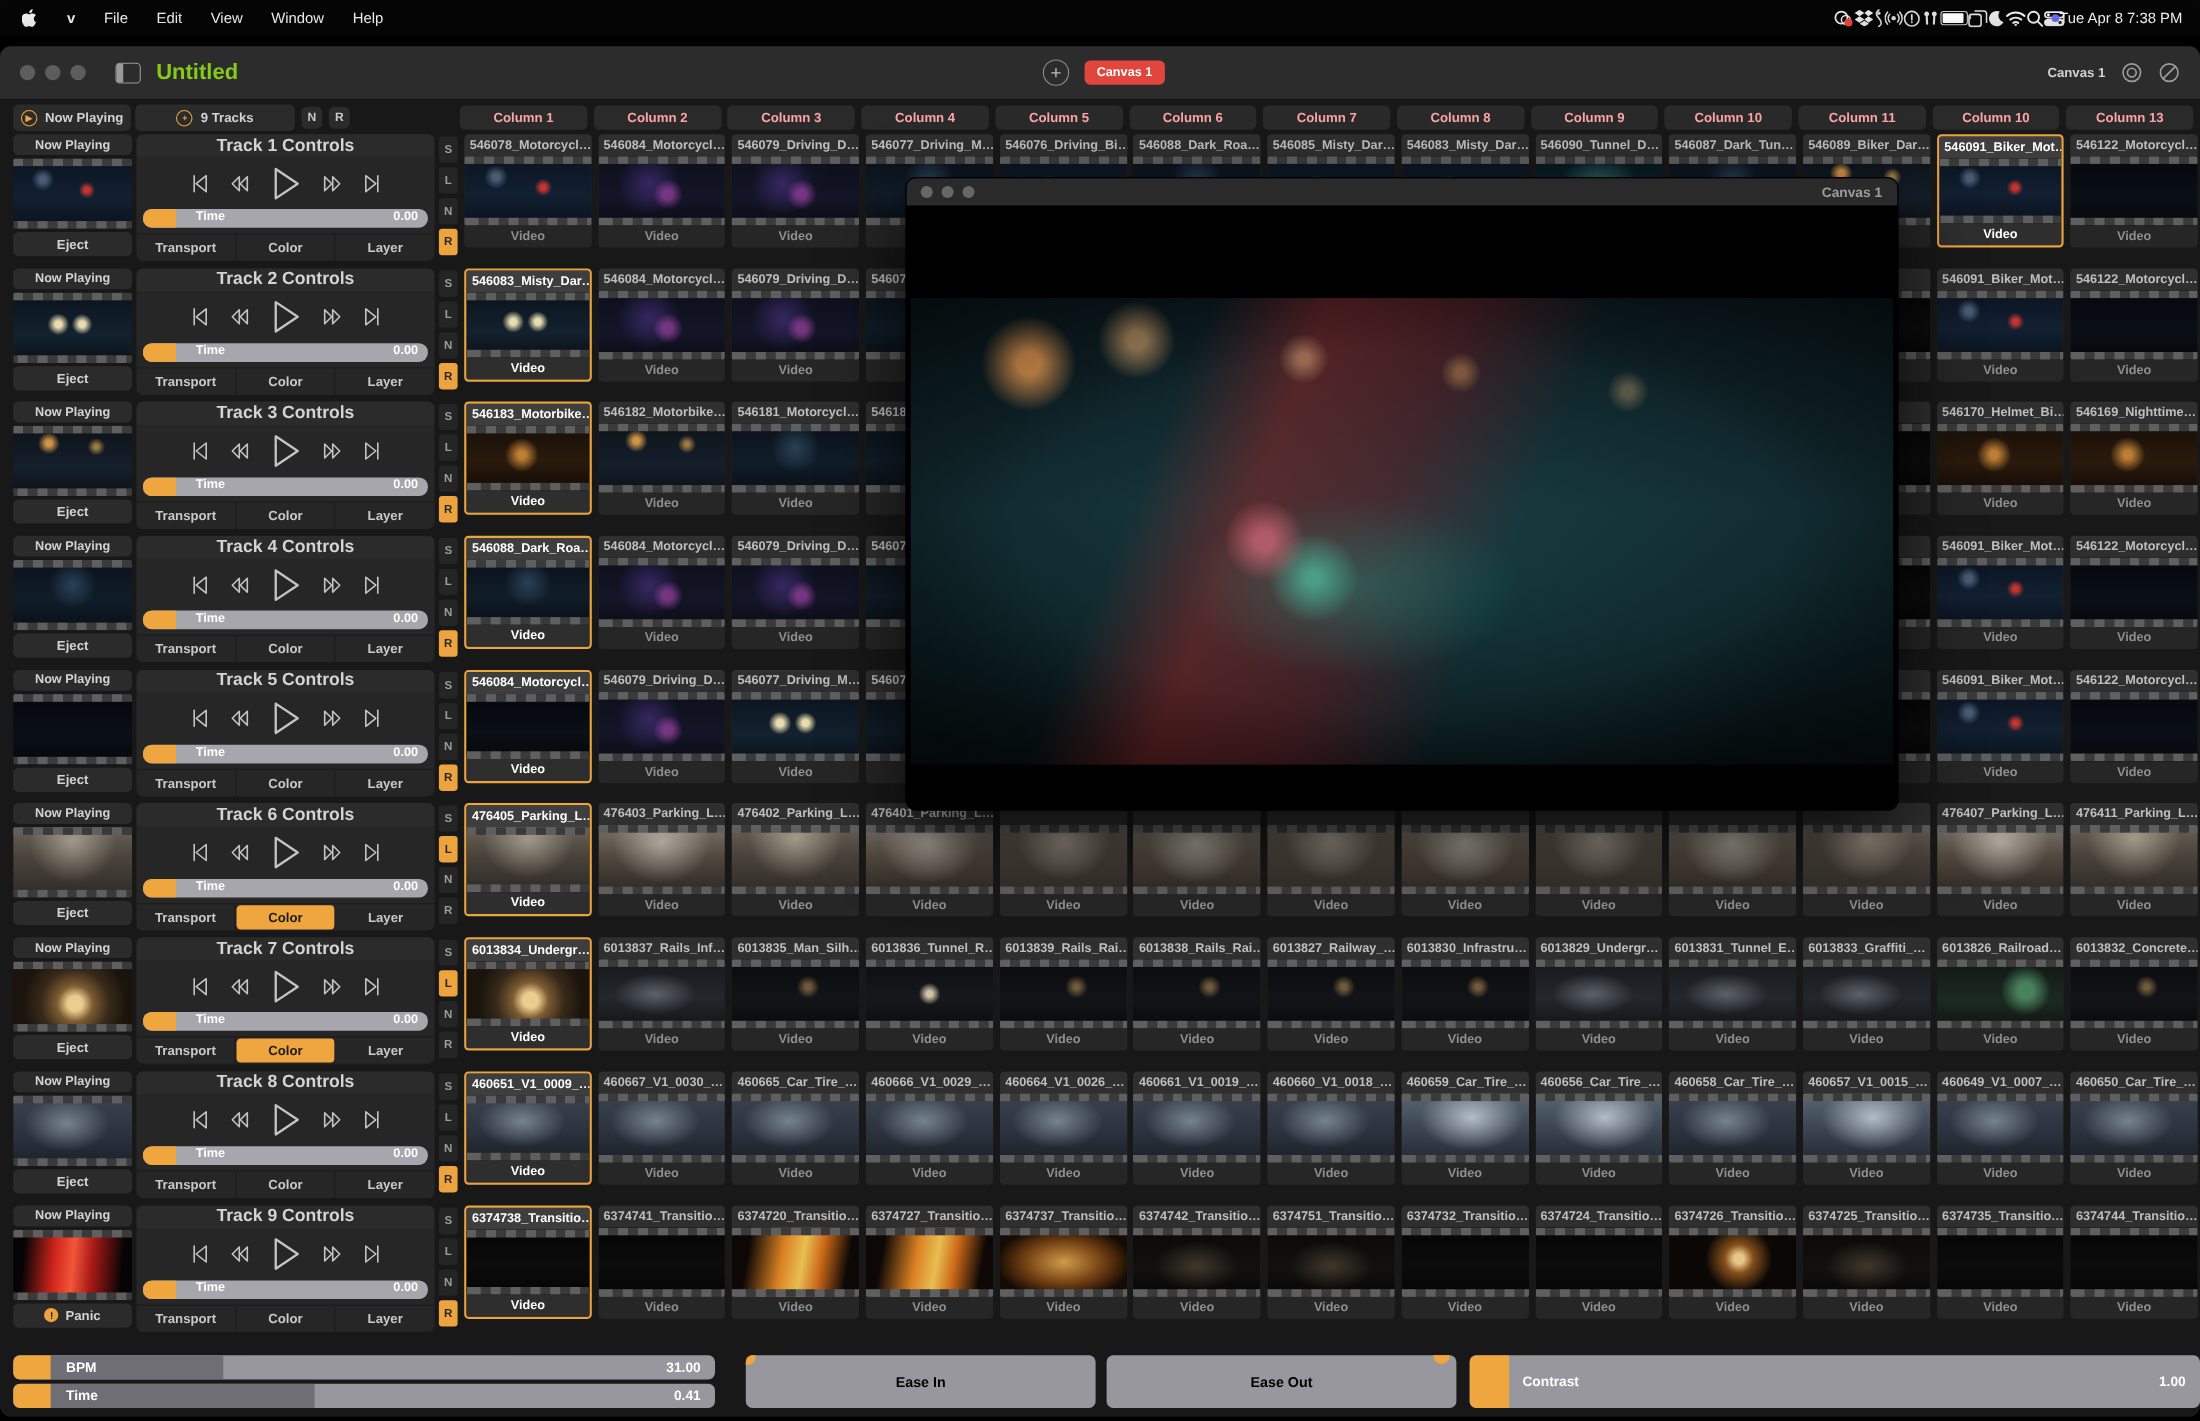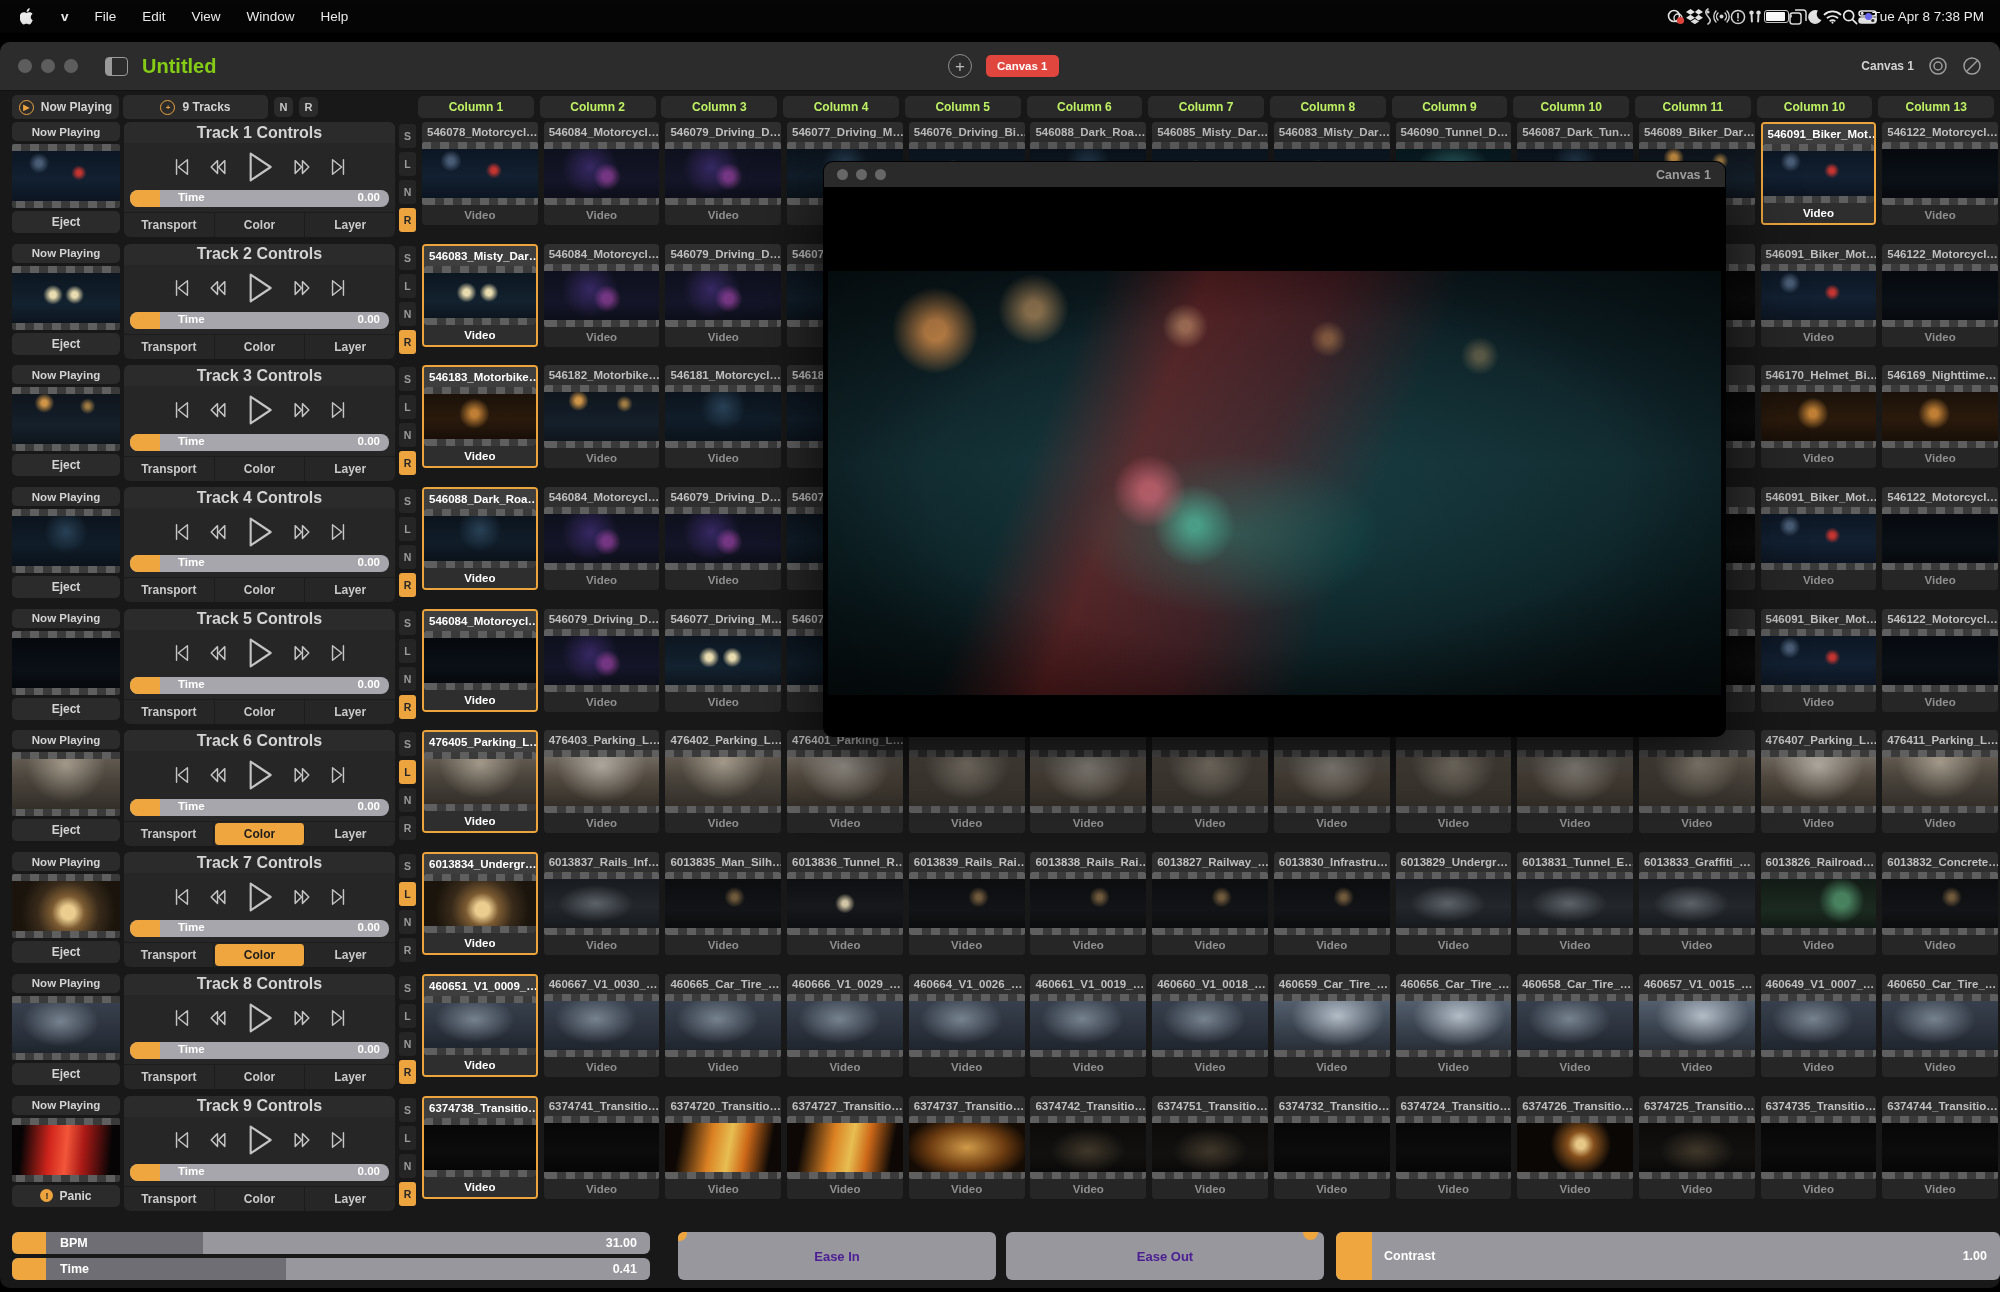--- a/index.html
+++ b/index.html
@@ -37,21 +37,21 @@
   
   .headerrow{position:absolute;left:12px;top:53px;right:0;height:24px;display:flex;align-items:center;}
   .pill{background:#2b2b2b;border-radius:5px;color:#d3d3d3;font-weight:bold;font-size:12px;display:flex;align-items:center;justify-content:center;border:none;}
   .hp-now{width:108px;height:24px;gap:7px;}
   .hd-ctrl{width:271px;margin-left:4px;display:flex;align-items:center;gap:6px;}
   .hp-tracks{width:145px;height:24px;gap:7px;}
   .hp-nr{width:19px;height:20px;font-size:11px;color:#c9c9c9;}
   .oc-ico{width:13px;height:13px;border:1.4px solid #eda43e;border-radius:50%;color:#eda43e;font-size:8px;display:flex;align-items:center;justify-content:center;font-weight:bold;}
   .hd-slnr{width:17px;margin-left:4px;}
   .hd-cols{display:flex;margin-left:6px;}
-  .colpill{width:115.8px;height:22px;margin-right:5.9px;background:#2a2a2a;border-radius:5px;color:#bef264;font-weight:bold;font-size:12px;display:flex;align-items:center;justify-content:center;flex:none;}
+  .colpill{width:115.8px;height:22px;margin-right:5.9px;background:#2a2a2a;border-radius:5px;color:#fca5a5;font-weight:bold;font-size:12px;display:flex;align-items:center;justify-content:center;flex:none;}
 
   
   .rows{position:absolute;left:12px;top:80px;right:0;}
   .trackrow{display:flex;height:115.2px;margin-bottom:6.5px;}
   .np-panel{width:108px;flex:none;display:flex;flex-direction:column;}
   .np-label{height:19px;font-size:11.5px;margin-bottom:3px;}
   .thumb{position:relative;background:#0a0d12;overflow:hidden;border-radius:2px;}
   .np-thumb{height:64px;margin-bottom:3px;}
   .film{position:absolute;left:0;right:0;height:7px;background:repeating-linear-gradient(90deg,#5f5f5f 0 9px,#3a3a3a 9px 18px);}
   .film.top{top:0;}
@@ -134,21 +134,21 @@
   .cw-video::after{content:"";position:absolute;inset:0;background:radial-gradient(ellipse at 50% 50%,transparent 55%,rgba(0,0,0,.55) 100%);}
 
   
   .bottombar{position:absolute;left:12px;right:0;bottom:8px;height:48px;display:flex;}
   .bb-left{width:638px;flex:none;display:flex;flex-direction:column;gap:4px;}
   .hslider{position:relative;height:22px;border-radius:6px;background:#97979d;overflow:hidden;}
   .hslider .fill{position:absolute;left:0;top:0;bottom:0;background:#6e6e74;}
   .hslider .hknob{position:absolute;left:0;top:0;bottom:0;width:34px;background:#efa63f;border-radius:6px 0 0 6px;}
   .hslider .hlabel{position:absolute;left:48px;top:50%;transform:translateY(-50%);font-size:12.5px;font-weight:bold;color:#fff;}
   .hslider .hvalue{position:absolute;right:13px;top:50%;transform:translateY(-50%);font-size:12.5px;font-weight:bold;color:#fff;}
-  .easebtn{position:relative;width:318px;flex:none;height:48px;border:none;border-radius:6px;background:#97979d;color:#4c1d95;font-weight:bold;font-size:13px;overflow:hidden;font-family:inherit;}
+  .easebtn{position:relative;width:318px;flex:none;height:48px;border:none;border-radius:6px;background:#97979d;color:#000000;font-weight:bold;font-size:13px;overflow:hidden;font-family:inherit;}
   .easebtn .dot{position:absolute;width:15px;height:15px;border-radius:50%;background:#efa63f;}
   .easebtn.in{margin-left:28px;}
   .easebtn.in .dot{left:-6px;top:-6px;}
   .easebtn.out{margin-left:10px;}
   .easebtn.out .dot{right:6px;top:-7px;}
   .bb-contrast{flex:1;margin-left:12px;height:48px;border-radius:6px;}
   .bb-contrast .hknob{width:36px;}
 </style>
 </head>
 <body>

